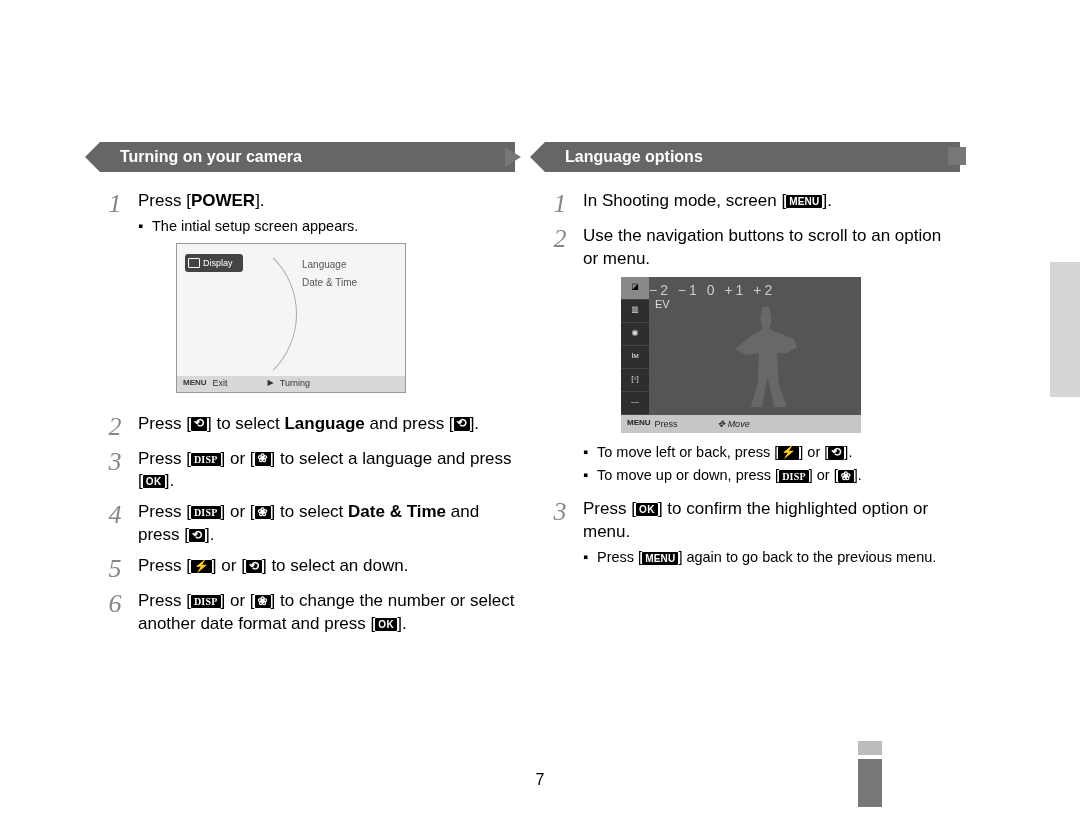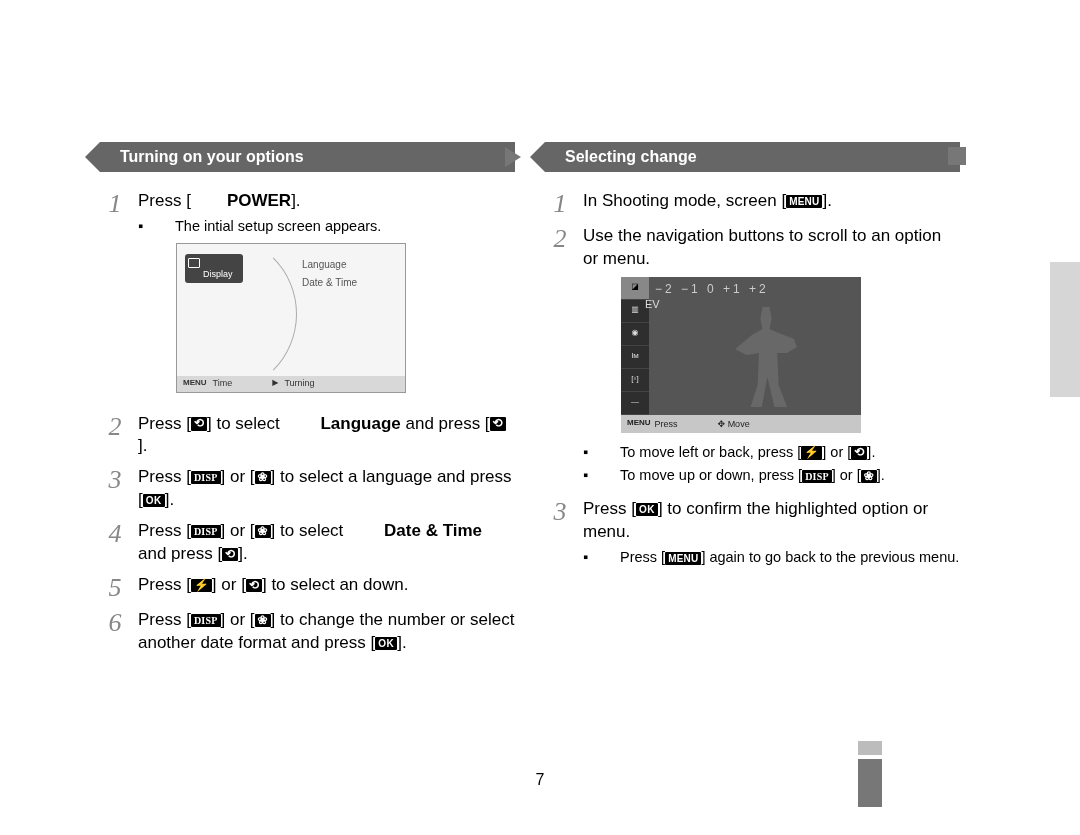--- a/index.html
+++ b/index.html
@@ -57,25 +57,25 @@
     font-size: 26px;
     color: #878787;
     width: 30px;
     flex-shrink:0;
     text-align:center;
     margin-right:8px;
     line-height:1;
     padding-top:1px;
   }
   .step-body { flex:1; }
-  .step-body b { font-weight: bold; margin-left: 36px; }
+  .step-body b { font-weight: bold; }
 
   .sub { display:flex; font-size:14.5px; margin-top:4px; margin-bottom:4px; color:#000; }
   .sub .dot { width:10px; font-weight:bold; margin-right:4px; line-height:1.3; }
-  .sub .txt { flex:1; line-height:1.35;margin-left:23px; }
+  .sub .txt { flex:1; line-height:1.35; }
 
   .icon {
     display:inline-block; vertical-align:middle;
     background:#000; color:#fff;
     font-size:10px; font-weight:bold;
     padding:1px 3px;
     text-align:center;
     line-height:1.1;
     border-radius:1px;
   }
@@ -89,21 +89,21 @@
     width: 230px; height:150px;
     border:1px solid #999;
     background:#f5f5f5;
     margin: 6px 0 12px 38px;
     position:relative;
     font-size:10px;
   }
   .lcd1 .tab {
     position:absolute; left:8px; top:10px;
     background:#444; color:#fff;
-    padding:14px 10px 3px 18px;
+    padding:3px 10px 3px 18px;
     border-radius:3px;
     font-size:9px;
   }
   .lcd1 .tab::before{
     content:""; position:absolute; left:3px; top:4px;
     width:10px;height:8px; border:1px solid #fff; border-radius:1px;
   }
   .lcd1 .arc { position:absolute; left:-40px; top:-10px; width:160px; height:160px; border:1px solid #999; border-radius:50%; border-color: transparent #aaa transparent transparent; }
   .lcd1 .labels { position:absolute; left:125px; top:12px; color:#555; line-height:1.8; }
   .lcd1 .footer {
@@ -119,31 +119,31 @@
   .lcd2 {
     width: 240px; height:156px;
     background:#555;
     margin: 6px 0 10px 38px;
     position:relative;
     font-size:9px; color:#ddd;
   }
   .lcd2 .side { position:absolute; left:0; top:0; bottom:18px; width:28px; background:#2e2e2e; display:flex; flex-direction:column; }
   .lcd2 .side div { flex:1; display:flex; align-items:center; justify-content:center; font-size:8px; border-bottom:1px solid #444; }
   .lcd2 .side div.first{ background:#888; color:#000; }
-  .lcd2 .scale { position:absolute; left:34px; top:4px; color:#ccc; font-size:12px; letter-spacing:3px; }
-  .lcd2 .ev { position:absolute; left:24px; top:20px; font-size:11px;text-align:right;}
+  .lcd2 .scale { position:absolute; left:28px; top:4px; color:#ccc; font-size:14px; letter-spacing:3px; }
+  .lcd2 .ev { position:absolute; left:34px; top:20px; font-size:11px;text-align:right;}
   .lcd2 .person {
     position:absolute; left:110px; top:30px; width:70px; height:100px;
     background:#6c6c6c;
     clip-path: polygon(45% 0,55% 0,58% 12%,55% 22%,68% 26%,90% 32%,94% 40%,80% 46%,66% 46%,68% 78%,80% 100%,62% 100%,52% 70%,44% 100%,28% 100%,38% 78%,40% 46%,22% 48%,6% 42%,30% 28%,45% 22%,42% 12%);
     opacity:.85;
   }
   .lcd2 .footer { position:absolute; left:0; right:0; bottom:0; height:18px; background:#c7c7c7; color:#222; display:flex; align-items:center; font-size:9px;}
   .lcd2 .footer .m{ font-weight:bold; font-size:8px; margin:0 4px 0 6px;}
-  .lcd2 .footer .mv{ margin-left:40px;}
+  .lcd2 .footer .mv{ margin-left:40px;font-style:italic;}
   .lcd2 .footer .mv::before{content:"✥ "; font-size:9px;}
 
   .side-tab {
     position:absolute; right:0; top:262px;
     width:30px; height:200px;
   }
   .side-tab .highlight{ position:absolute; right:0; top:0; width:30px; height:135px; background:#d6d6d6;}
   .side-tab .label{
     position:absolute; right:3px; top:66px;
     transform: rotate(-90deg); transform-origin: right top;
@@ -167,21 +167,21 @@
 
   <div class="side-tab">
     <div class="highlight"></div>
     <div class="label">English</div>
   </div>
 
   <div class="content">
 
     <div class="col col-left">
       <div class="heading-bar">
-        <span>Turning on your options</span>
+        <span>Turning on your camera</span>
         <span class="cap cap-play"></span>
       </div>
 
       <div class="step">
         <div class="step-num">1</div>
         <div class="step-body">
           <span>Press [</span><b>POWER</b><span>].</span>
           <div class="sub">
             <span class="dot">▪</span>
             <span class="txt">The intial setup screen appears.</span>
@@ -189,21 +189,21 @@
 
           <div class="lcd1">
             <div class="arc"></div>
             <div class="tab">Display</div>
             <div class="labels">
               <div>Language</div>
               <div>Date &amp; Time</div>
             </div>
             <div class="footer">
               <span class="mtag">MENU</span>
-              <span>Time</span>
+              <span>Exit</span>
               <span class="tri">▶</span>
               <span>Turning</span>
             </div>
           </div>
         </div>
       </div>
 
       <div class="step">
         <div class="step-num">2</div>
         <div class="step-body">
@@ -235,21 +235,21 @@
       <div class="step">
         <div class="step-num">6</div>
         <div class="step-body">
           <span>Press [</span><span class="icon disp">DISP</span><span>] or [</span><span class="icon sym">❀</span><span>] to change the number or select another date format and press [</span><span class="icon ok">OK</span><span>].</span>
         </div>
       </div>
     </div>
 
     <div class="col col-right">
       <div class="heading-bar">
-        <span>Selecting change</span>
+        <span>Language options</span>
         <span class="cap cap-stop"></span>
       </div>
 
       <div class="step">
         <div class="step-num">1</div>
         <div class="step-body">
           <span>In Shooting mode, screen [</span><span class="icon menu">MENU</span><span>].</span>
         </div>
       </div>
 

